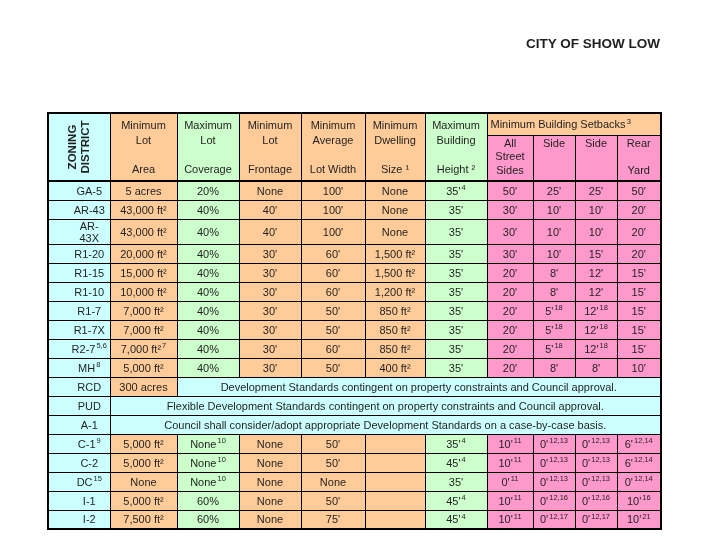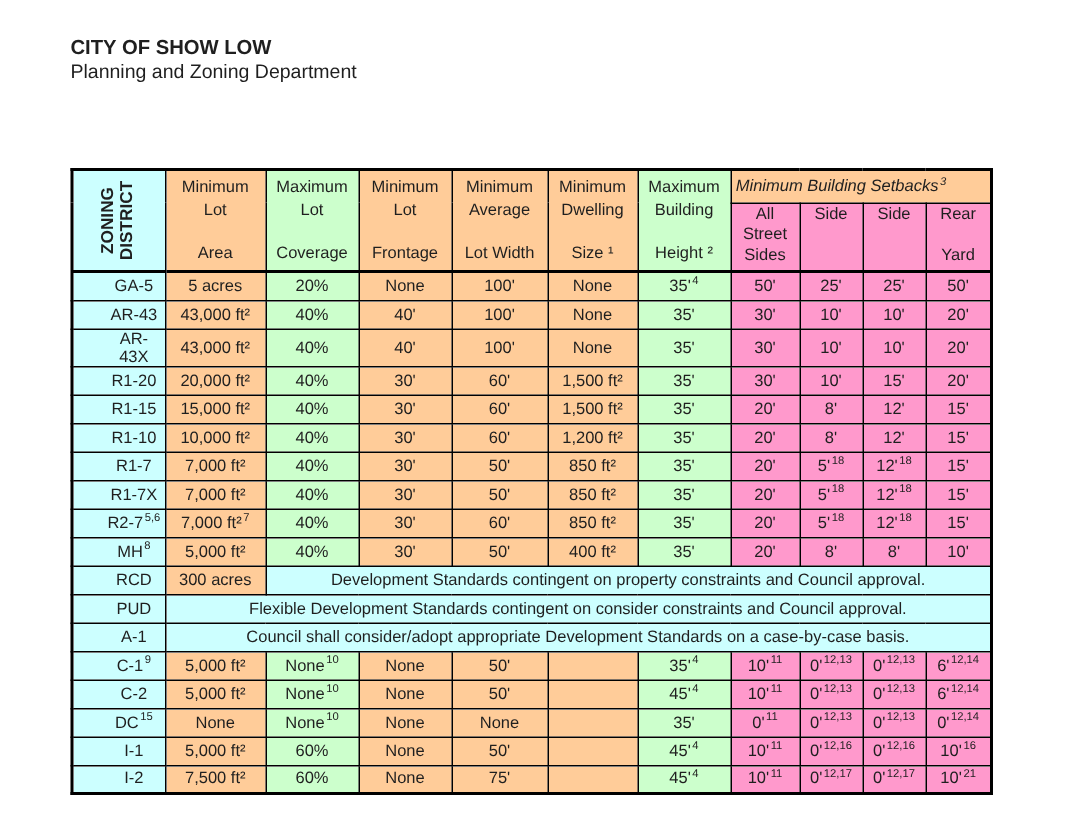--- a/index.html
+++ b/index.html
@@ -1,33 +1,33 @@
 <!DOCTYPE html>
 <html><head>
 <meta charset="utf-8">
 <style>
   html,body{margin:0;padding:0;background:#ffffff;}
   body{width:722px;height:557px;position:relative;overflow:hidden;
        font-family:"Liberation Sans", sans-serif;color:#1f1f1f;}
 
-  .title-block{position:absolute;left:47px;top:24px;width:613px;text-align:left;line-height:16px;}
+  .title-block{position:absolute;left:47px;top:36px;width:613px;text-align:right;line-height:16px;}
   .title-line1{font-size:13.5px;font-weight:bold;}
   .title-line2,.title-line3{font-size:13px;}
 
   table.dev{position:absolute;left:47px;top:112px;border-collapse:collapse;table-layout:fixed;
             border:2px solid #000;}
   td,th{border:1px solid #000;font-size:11px;font-weight:normal;text-align:center;
         padding:0 1px;overflow:hidden;}
   thead tr.h1{height:22px;}
   thead tr.h2{height:46px;}
   tbody tr{height:19px;}
 
   .pre{white-space:pre-line;margin-top:24px;}
   th.main{vertical-align:middle;line-height:14.5px;}
-  th.grp{text-align:left;padding-left:3px;vertical-align:middle;font-style:italic;}
+  th.grp{text-align:left;padding-left:3px;vertical-align:middle;}
   th.sub{vertical-align:top;line-height:13.5px;padding-top:1px;}
   th.corner{vertical-align:middle;position:relative;}
   .rot{position:absolute;left:50%;top:50%;transform:translate(-50%,-50%) rotate(-90deg);
        font-weight:bold;font-size:11.5px;line-height:13px;white-space:pre-line;text-align:center;}
 
   td.lbl{text-align:center;padding-left:21px;}
   td.spn{text-align:center;}
 
   sup{font-size:7.5px;line-height:0;margin-left:1px;}
 
@@ -37,21 +37,20 @@
   .pnk{background:#FF99CC;}
 
   thead th{border-bottom-width:1px;}
   thead tr.h2 th, thead th.bb{border-bottom:2px solid #000;}
 </style>
 </head>
 <body>
 
 <div class="title-block">
   <div class="title-line1">CITY OF SHOW LOW</div>
-  <div class="title-line2">Planning and Zoning Department</div>
 </div>
 
 <table class="dev">
   <colgroup>
     <col style="width:62px">
       <col style="width:67px">
       <col style="width:62px">
       <col style="width:62px">
     <col style="width:64px">
       <col style="width:60px">
@@ -235,21 +234,21 @@
         <td class="pnk"><span>8'</span></td>
         <td class="pnk"><span>10'</span></td>
       </tr>
       <tr>
         <td class="cyn lbl"><span>RCD</span></td>
         <td class="tan"><span>300 acres</span></td>
         <td class="cyn spn" colspan="9"><span>Development Standards contingent on property constraints and Council approval.</span></td>
       </tr>
       <tr>
         <td class="cyn lbl"><span>PUD</span></td>
-        <td class="cyn spn" colspan="10"><span>Flexible Development Standards contingent on consider constraints and Council approval.</span></td>
+        <td class="cyn spn" colspan="10"><span>Flexible Development Standards contingent on property constraints and Council approval.</span></td>
       </tr>
       <tr>
         <td class="cyn lbl"><span>A-1</span></td>
         <td class="cyn spn" colspan="10"><span>Council shall consider/adopt appropriate Development Standards on a case-by-case basis.</span></td>
       </tr>
       <tr>
         <td class="cyn lbl"><span>C-1</span><sup>9</sup></td>
         <td class="tan"><span>5,000 ft²</span></td>
         <td class="grn"><span>None</span><sup>10</sup></td>
         <td class="tan"><span>None</span></td>

